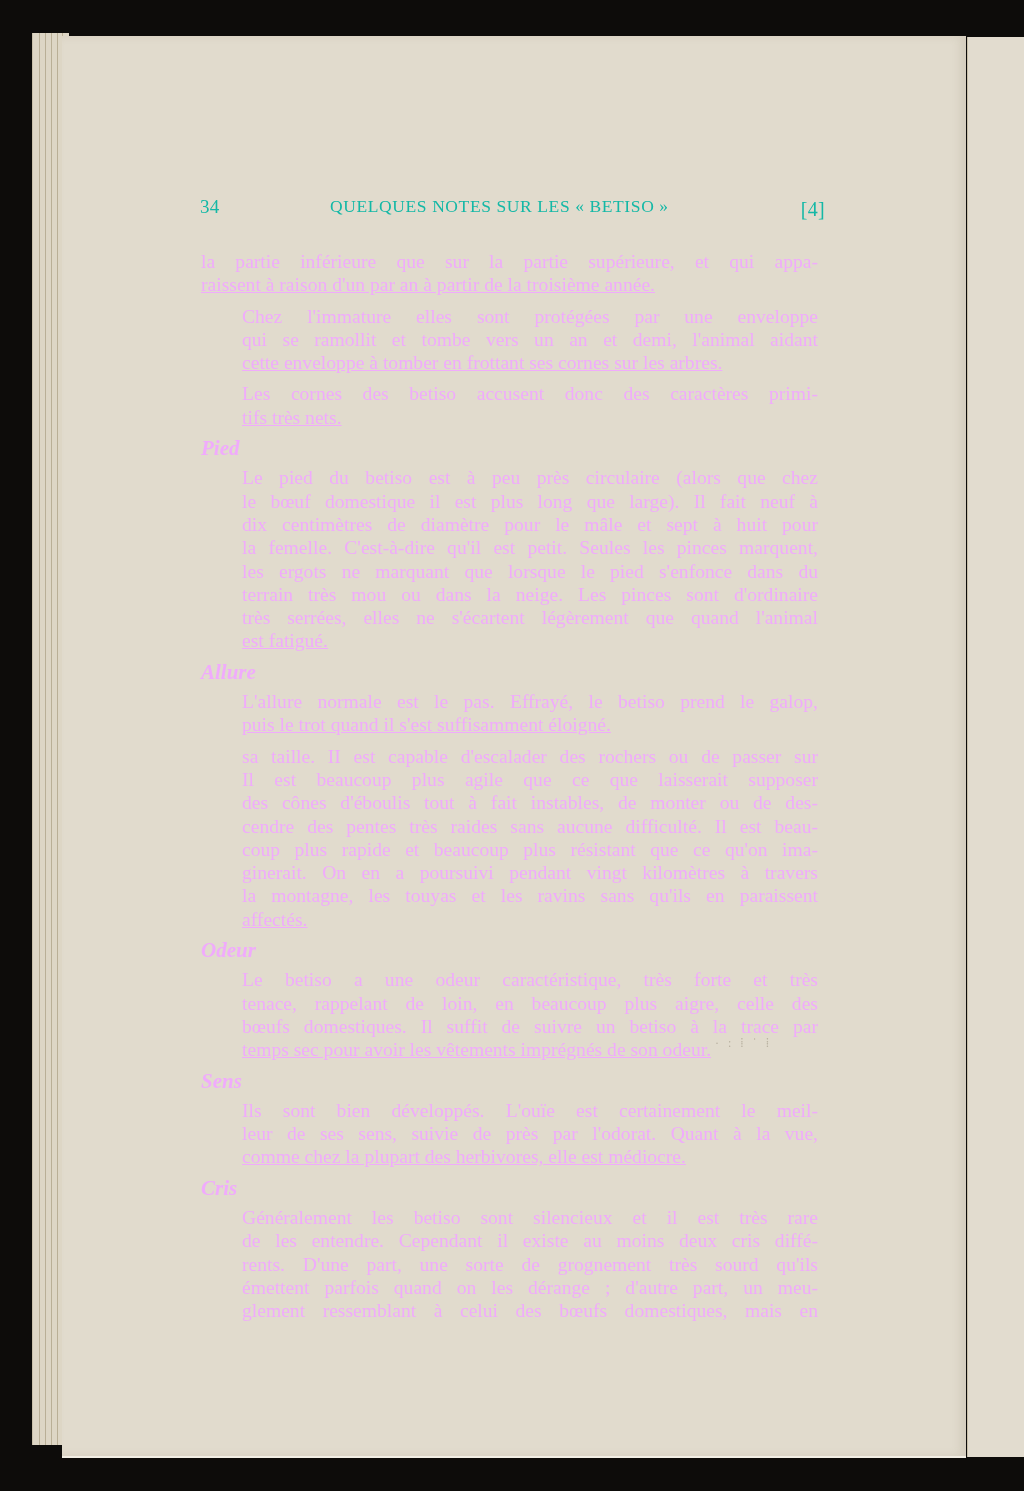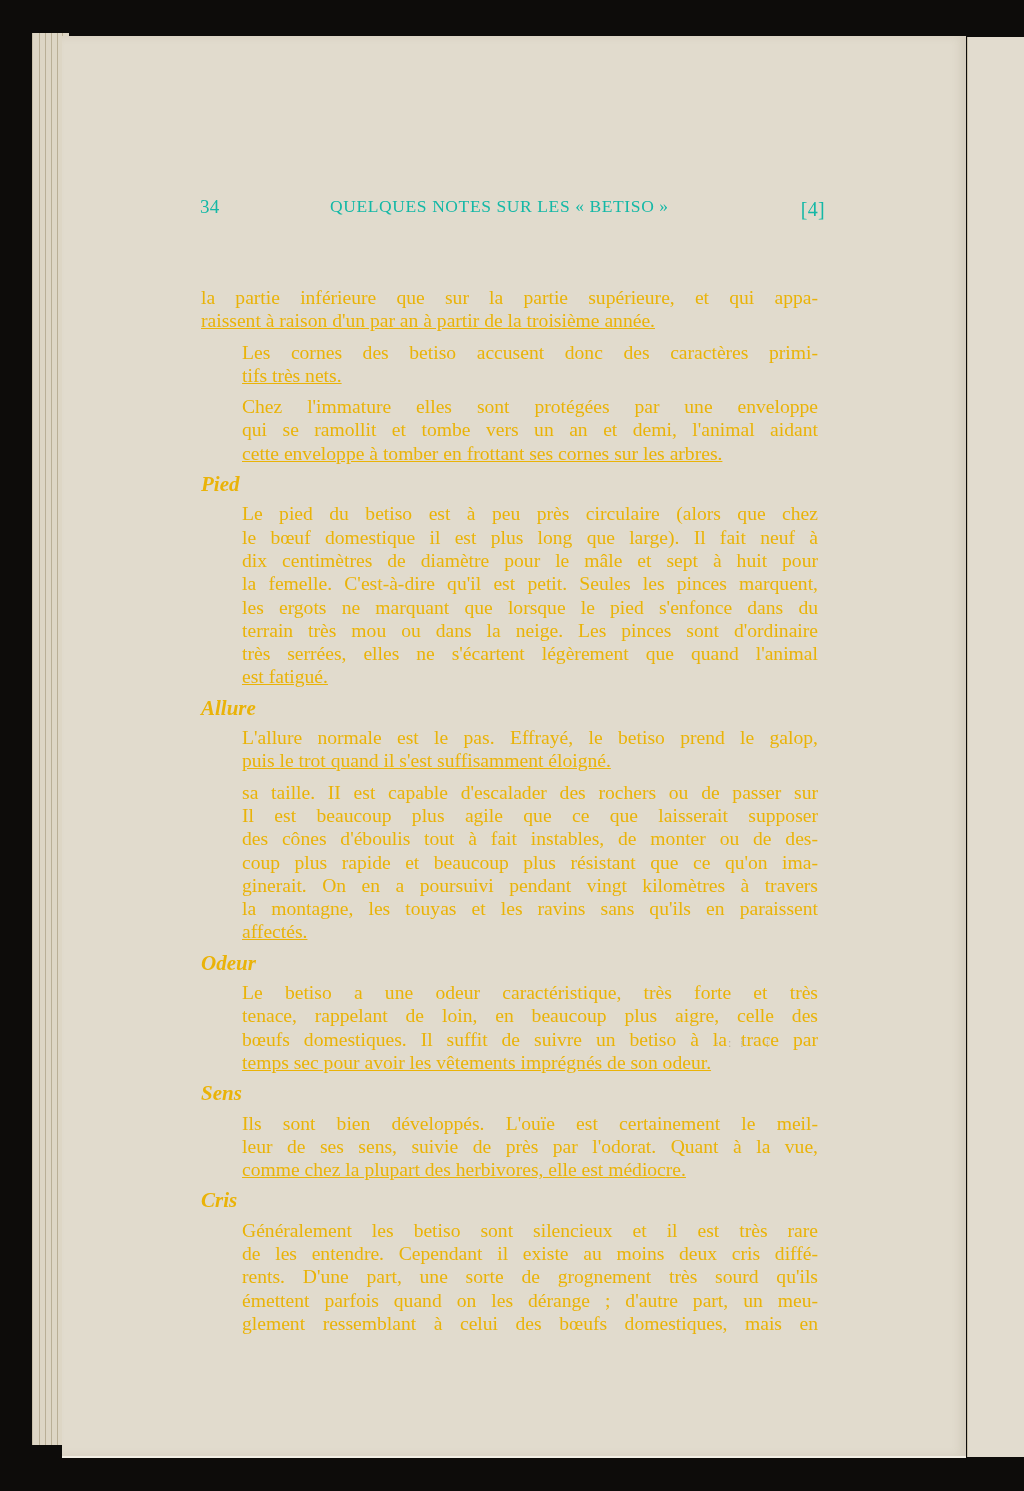--- a/index.html
+++ b/index.html
@@ -30,23 +30,22 @@
     }
     .running-head {
       position: absolute; left: 200px; top: 196px; width: 620px; height: 26px;
       font-size: 19px; color: #14b8a6; letter-spacing: 0.3px;
     }
     .running-head .folio { position: absolute; left: 0; top: 0; }
     .running-head .title { position: absolute; left: 130px; top: 0; font-size: 17.5px; letter-spacing: 0.6px; }
     .running-head .sect { position: absolute; right: -5px; top: 2px; font-size: 20px; }
     .body-text {
       position: absolute; left: 201px; top: 250px; width: 617px;
-      font-size: 19.6px; line-height: 23.3px; color: #eab308;
+      font-size: 19.6px; line-height: 23.3px; color: #f0abfc;
       text-align: justify;
-      margin-top: 36px;
     }
     .body-text p { margin: 0 0 8px 0; text-indent: 41px; }
     .body-text p.cont { text-indent: 0; }
     .body-text h3 {
       margin: 4px 0 6px 0; font-weight: bold; font-style: italic; font-size: 21px;
     }
     .line { display: block; text-align: justify; text-align-last: justify; }
     .line.last { text-align-last: left; text-decoration: underline; }
     .ink-specks {
       position: absolute; left: 715px; top: 1036px; width: 100px; height: 24px;
@@ -72,27 +71,27 @@
   <span class="title">QUELQUES NOTES SUR LES « BETISO »</span>
   <span class="sect">[4]</span>
 </div>
 
 <div class="body-text" id="body-text">
     <p class="cont">
       <span class="line">la partie inférieure que sur la partie supérieure, et qui appa-</span>
       <span class="line last">raissent à raison d'un par an à partir de la troisième année.</span>
     </p>
     <p>
-      <span class="line">Les cornes des betiso accusent donc des caractères primi-</span>
-      <span class="line last">tifs très nets.</span>
-    </p>
-    <p>
       <span class="line">Chez l'immature elles sont protégées par une enveloppe</span>
       <span class="line">qui se ramollit et tombe vers un an et demi, l'animal aidant</span>
       <span class="line last">cette enveloppe à tomber en frottant ses cornes sur les arbres.</span>
+    </p>
+    <p>
+      <span class="line">Les cornes des betiso accusent donc des caractères primi-</span>
+      <span class="line last">tifs très nets.</span>
     </p>
     <h3>Pied</h3>
     <p>
       <span class="line">Le pied du betiso est à peu près circulaire (alors que chez</span>
       <span class="line">le bœuf domestique il est plus long que large). Il fait neuf à</span>
       <span class="line">dix centimètres de diamètre pour le mâle et sept à huit pour</span>
       <span class="line">la femelle. C'est-à-dire qu'il est petit. Seules les pinces marquent,</span>
       <span class="line">les ergots ne marquant que lorsque le pied s'enfonce dans du</span>
       <span class="line">terrain très mou ou dans la neige. Les pinces sont d'ordinaire</span>
       <span class="line">très serrées, elles ne s'écartent légèrement que quand l'animal</span>
@@ -100,20 +99,21 @@
     </p>
     <h3>Allure</h3>
     <p>
       <span class="line">L'allure normale est le pas. Effrayé, le betiso prend le galop,</span>
       <span class="line last">puis le trot quand il s'est suffisamment éloigné.</span>
     </p>
     <p>
       <span class="line">sa taille. II est capable d'escalader des rochers ou de passer sur</span>
       <span class="line">Il est beaucoup plus agile que ce que laisserait supposer</span>
       <span class="line">des cônes d'éboulis tout à fait instables, de monter ou de des-</span>
+      <span class="line">cendre des pentes très raides sans aucune difficulté. Il est beau-</span>
       <span class="line">coup plus rapide et beaucoup plus résistant que ce qu'on ima-</span>
       <span class="line">ginerait. On en a poursuivi pendant vingt kilomètres à travers</span>
       <span class="line">la montagne, les touyas et les ravins sans qu'ils en paraissent</span>
       <span class="line last">affectés.</span>
     </p>
     <h3>Odeur</h3>
     <p>
       <span class="line">Le betiso a une odeur caractéristique, très forte et très</span>
       <span class="line">tenace, rappelant de loin, en beaucoup plus aigre, celle des</span>
       <span class="line">bœufs domestiques. Il suffit de suivre un betiso à la trace par</span>

